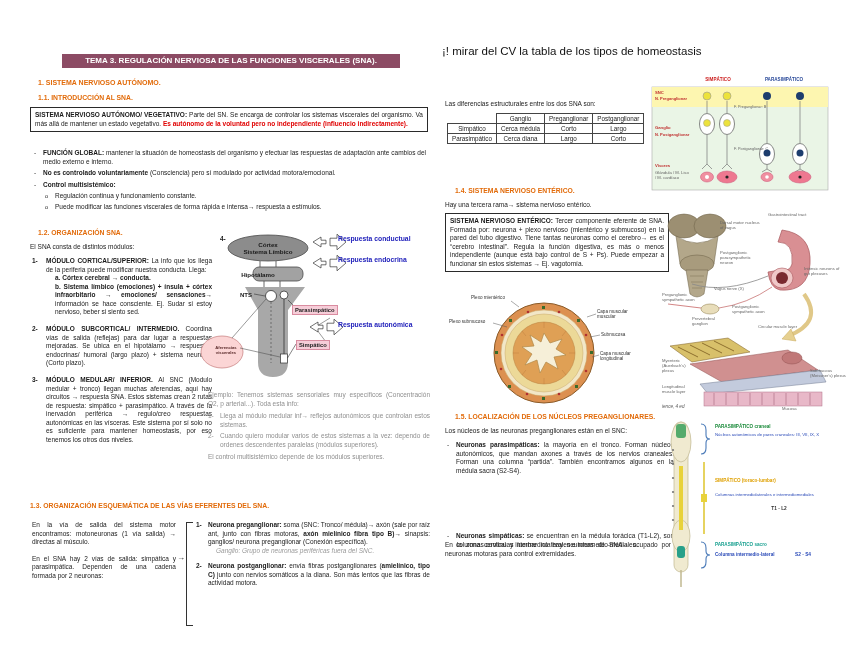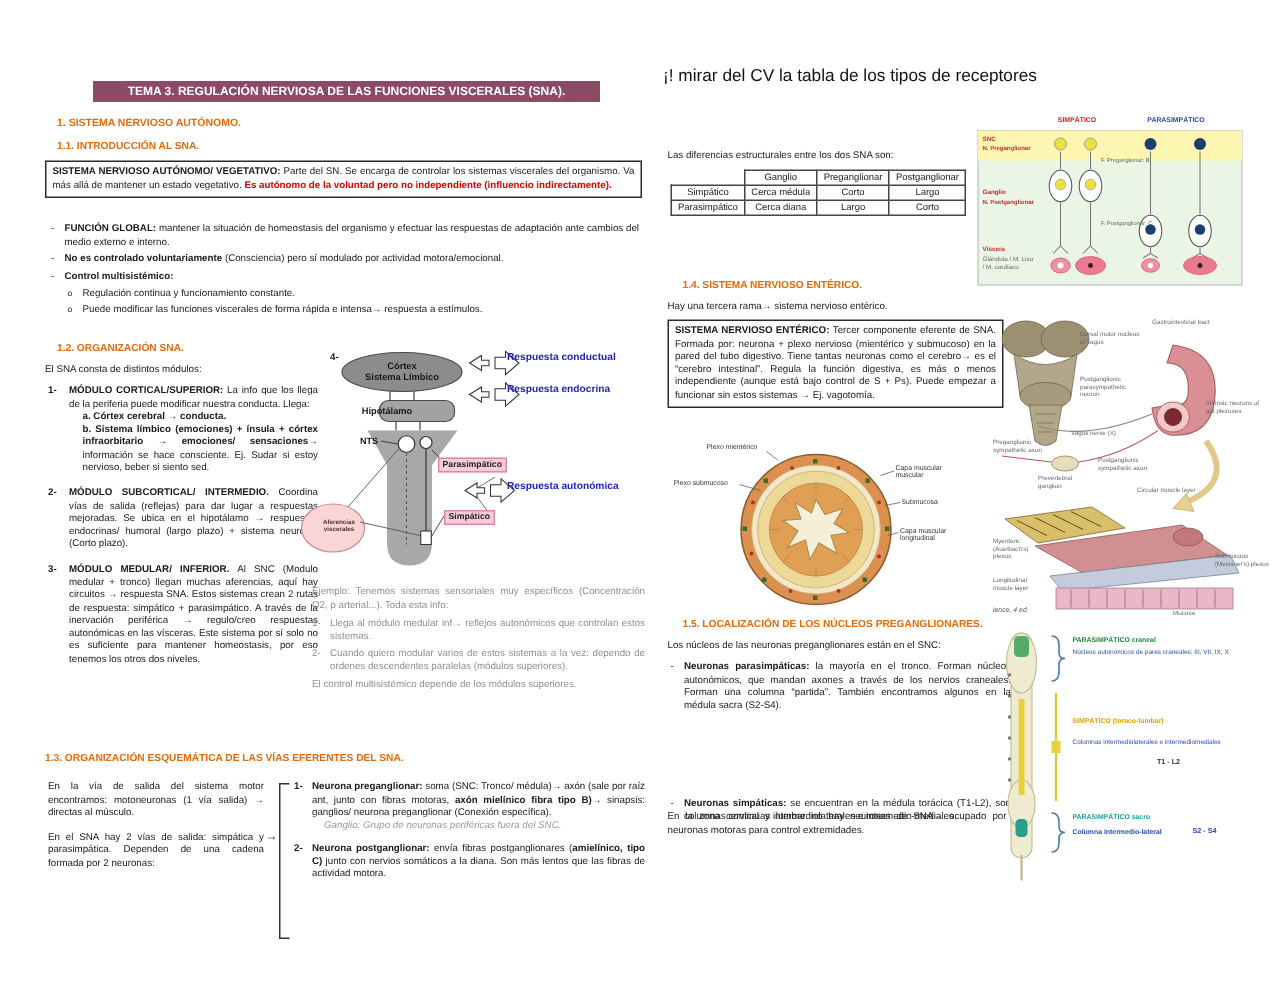--- a/index.html
+++ b/index.html
@@ -159,21 +159,21 @@
       </div>
       <div class="eff">
         <div class="effnum">2-</div>
         <div><span class="b">Neurona postganglionar: </span><span>envía fibras postganglionares (</span><span class="b">amielínico, tipo C)</span><span> junto con nervios somáticos a la diana. Son más lentos que las fibras de actividad motora.</span></div>
       </div>
     </div>
   </div>
 
   <div class="page" id="pageR">
 
-    <div class="abs" style="left:5px;top:0px;font-size:11.5px;color:#111;">¡! mirar del CV la tabla de los tipos de receptores</div>
+    <div class="abs" style="left:5px;top:0px;font-size:11.5px;color:#111;">¡! mirar del CV la tabla de los tipos de homeostasis</div>
 
     <div class="abs txt" style="left:8px;top:55px;width:210px;">Las diferencias estructurales entre los dos SNA son:</div>
 
     <table class="cmp abs" style="left:10px;top:68px;">
       <tbody>
           <tr>
         <th class="noborder"></th>
         <th>Ganglio</th>
         <th>Preganglionar</th>
         <th>Postganglionar</th>

